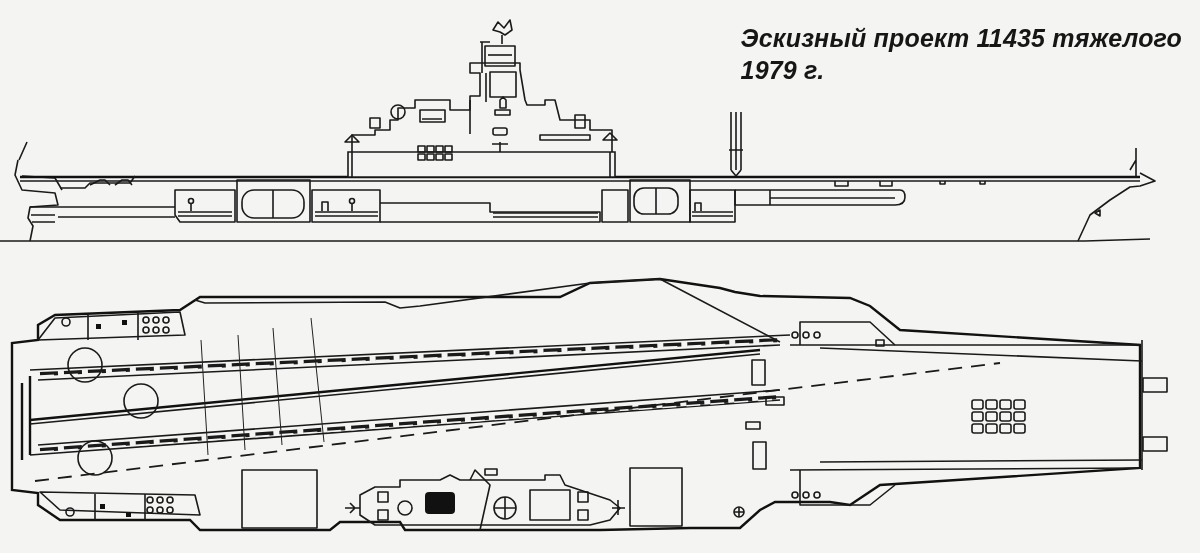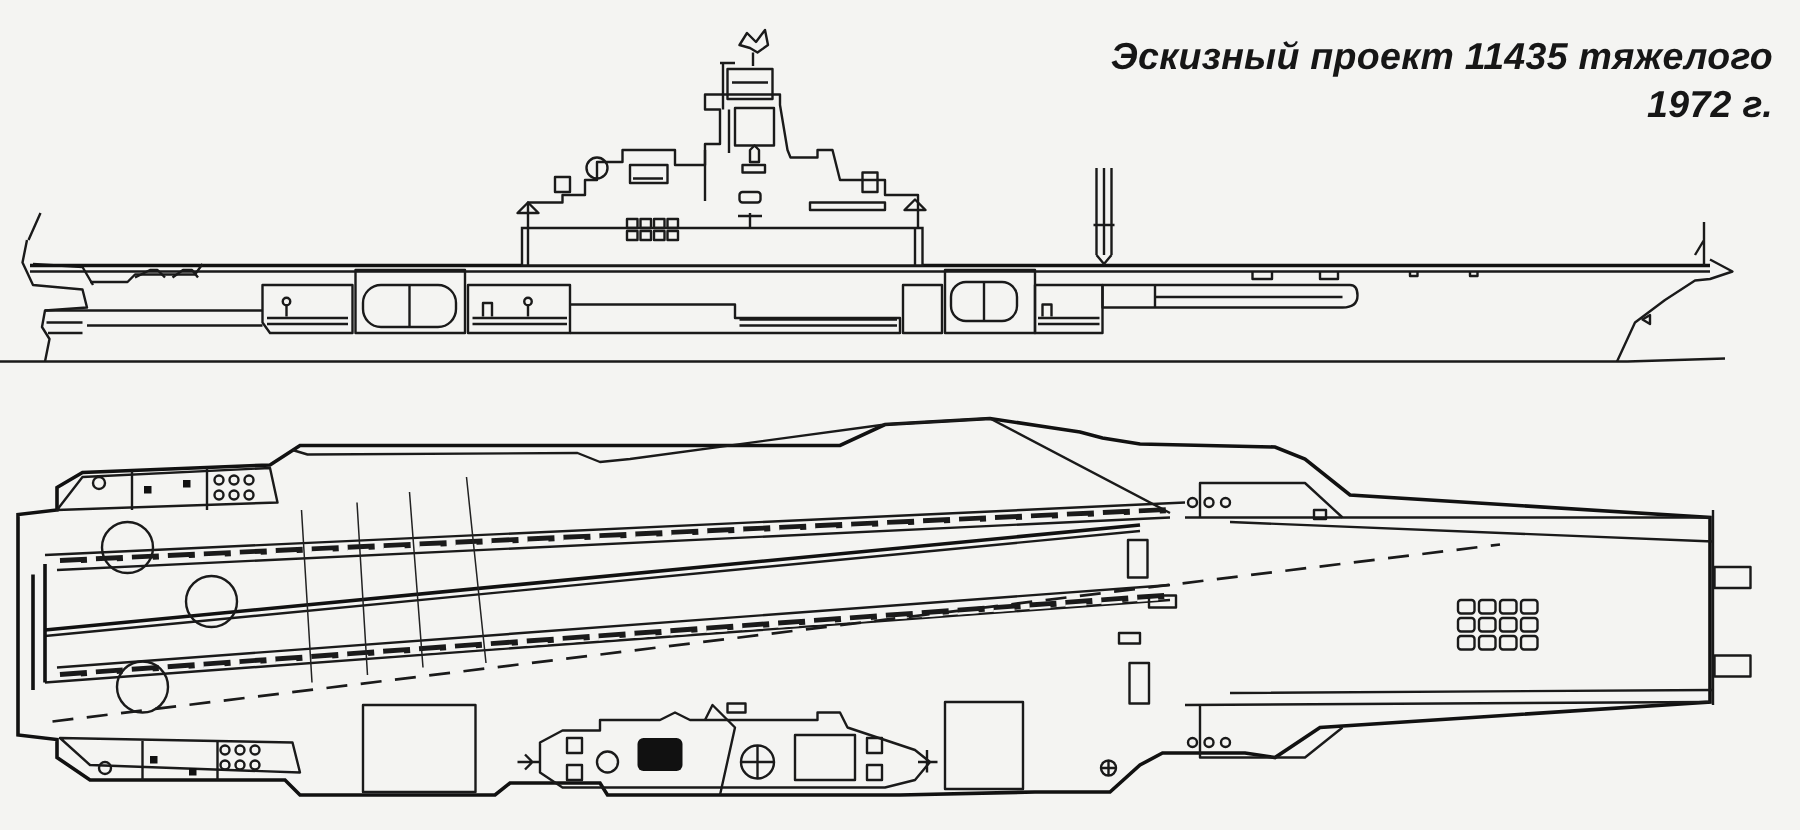--- a/index.html
+++ b/index.html
@@ -1,32 +1,32 @@
 <!DOCTYPE html>
 <html><head>
 <meta charset="utf-8">
 <style>
   html,body{margin:0;padding:0;}
   body{width:1200px;height:553px;overflow:hidden;background:#f4f4f2;position:relative;font-family:"Liberation Sans",sans-serif;}
-  .title{position:absolute;right:18px;top:22px;text-align:right;font-weight:bold;font-style:italic;color:#161616;font-size:25px;line-height:32px;letter-spacing:0.2px;}
+  .title{position:absolute;right:18px;top:22px;font-weight:bold;font-style:italic;color:#161616;font-size:25px;line-height:32px;letter-spacing:0.2px;}
   .title div{white-space:nowrap;}
   svg{position:absolute;left:0;top:0;}
   .ln{fill:none;stroke:#1a1a1a;stroke-width:1.6;stroke-linejoin:round;}
   .thk{fill:none;stroke:#111;stroke-width:2.4;}
   .thin{fill:none;stroke:#222;stroke-width:1;}
   .dash{fill:none;stroke:#1a1a1a;stroke-width:1.8;stroke-dasharray:14 9;}
   .fillw{fill:#f4f4f2;stroke:#1a1a1a;stroke-width:1.6;}
   .blk{fill:#111;}
 </style>
 </head>
 <body>
 
 <div class="title">
   <div>Эскизный проект 11435 тяжелого</div>
-  <div>1972 г.</div>
+  <div>1979 г.</div>
 </div>
 
 <svg width="1200" height="553" viewBox="0 0 1200 553">
 
   <g>
 
     <path class="ln" d="M0 241 L1085 241 M1085 241 L1150 239"></path>
 
     <path class="ln" d="M18 160 L15 175 L22 190 L55 193 L58 205 L30 207 L28 218 L33 226 L30 241"></path>
     <path class="ln" d="M19 160 L27 142 M22 176 L55 178 L62 190"></path>

